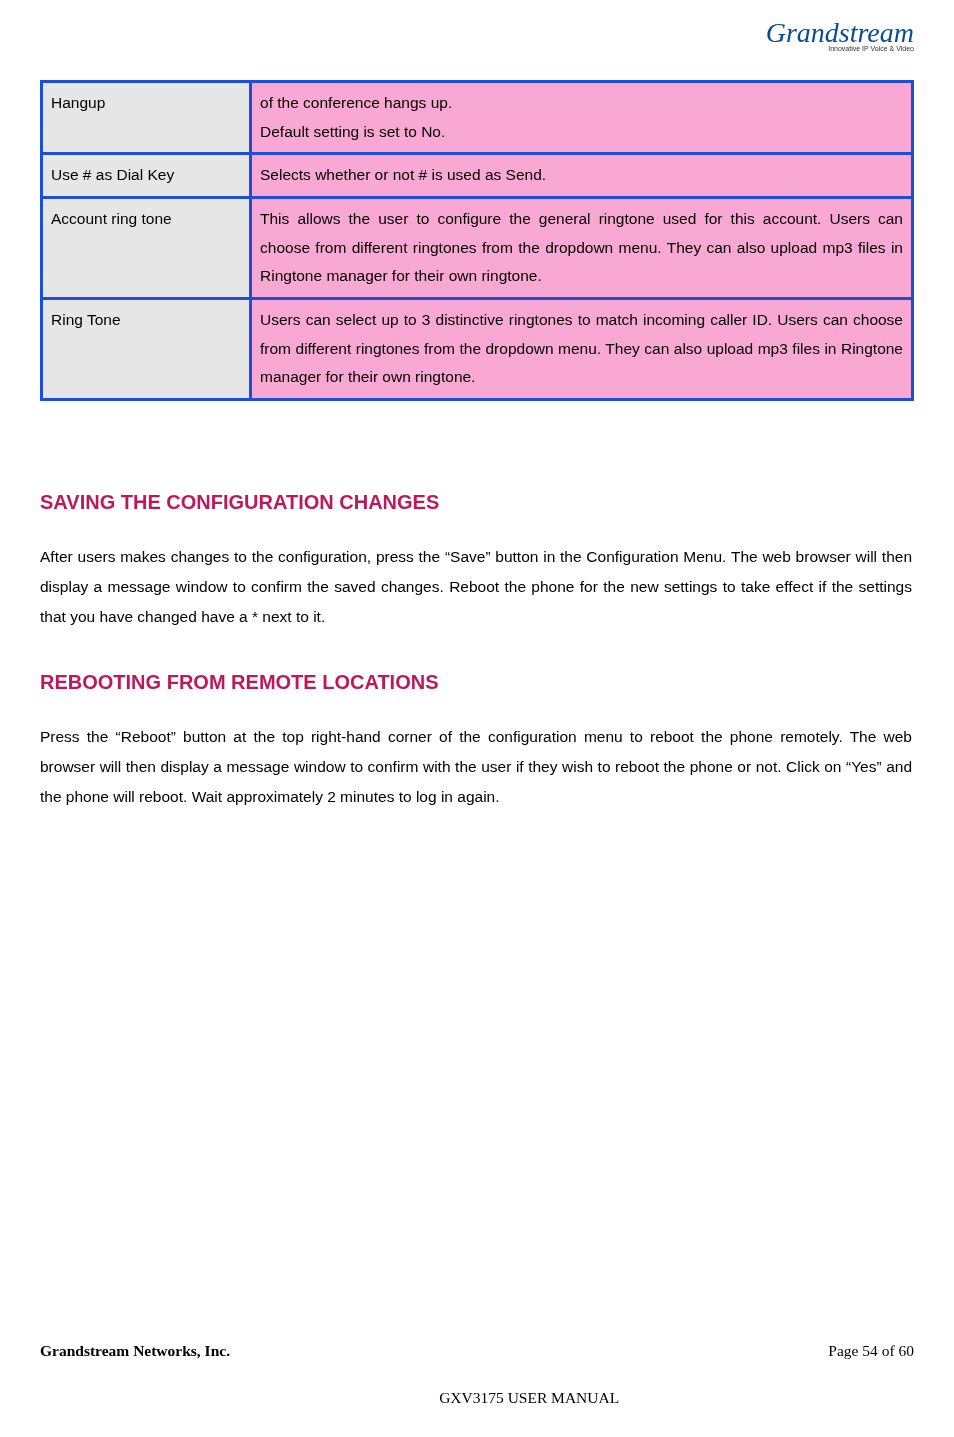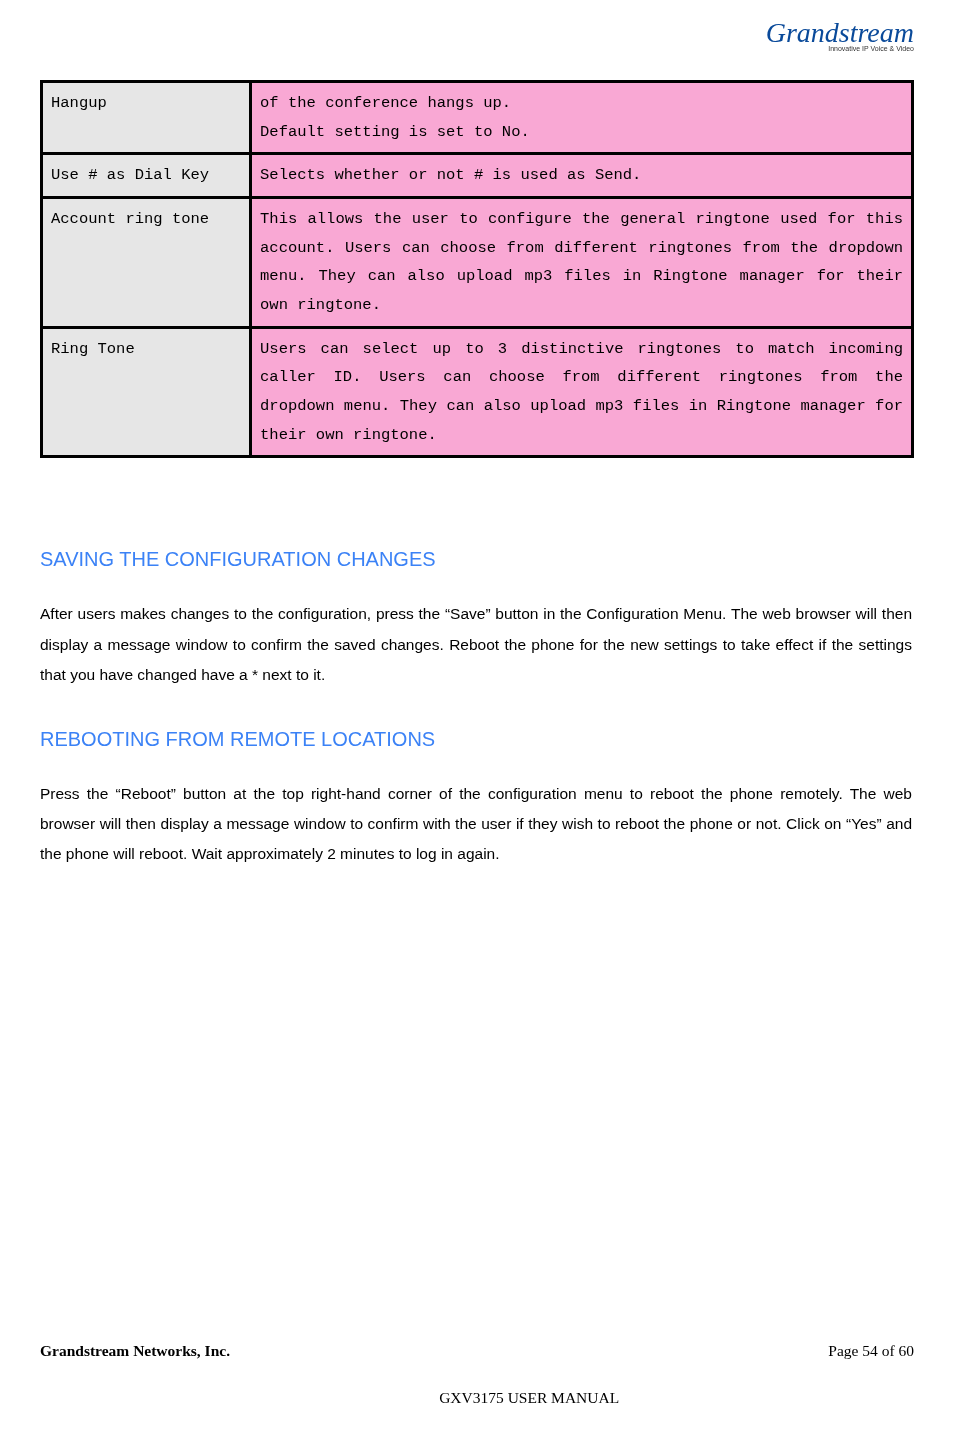--- a/index.html
+++ b/index.html
@@ -41,39 +41,38 @@
     text-align: right;
     margin-top: -2px;
   }
   table.settings-table {
     width: 100%;
     border-collapse: collapse;
     margin-top: 60px;
     font-size: 15.5px;
   }
   table.settings-table td {
-    border: 3px solid #000000;
+    border: 3px solid #1d4ed8;
     padding: 6px 8px;
     vertical-align: top;
     line-height: 1.85;
-    font-family: Liberation Mono, monospace;
   }
   table.settings-table td.label {
     width: 24%;
     background: #e6e6e6;
   }
   table.settings-table tr.odd td.desc { background: #f9a8d4; }
   table.settings-table tr.even td.desc { background: #f9a8d4; }
   table.settings-table td.desc {
     text-align: justify;
   }
   h2.section {
-    color: #3b82f6;
+    color: #be185d;
     font-size: 20px;
-    font-weight: normal;
+    font-weight: bold;
     margin: 90px 0 28px 0;
   }
   h2.section.second {
     margin-top: 38px;
   }
   p.body {
     font-size: 15.5px;
     line-height: 1.95;
     text-align: justify;
     margin: 0 2px 10px 0;

